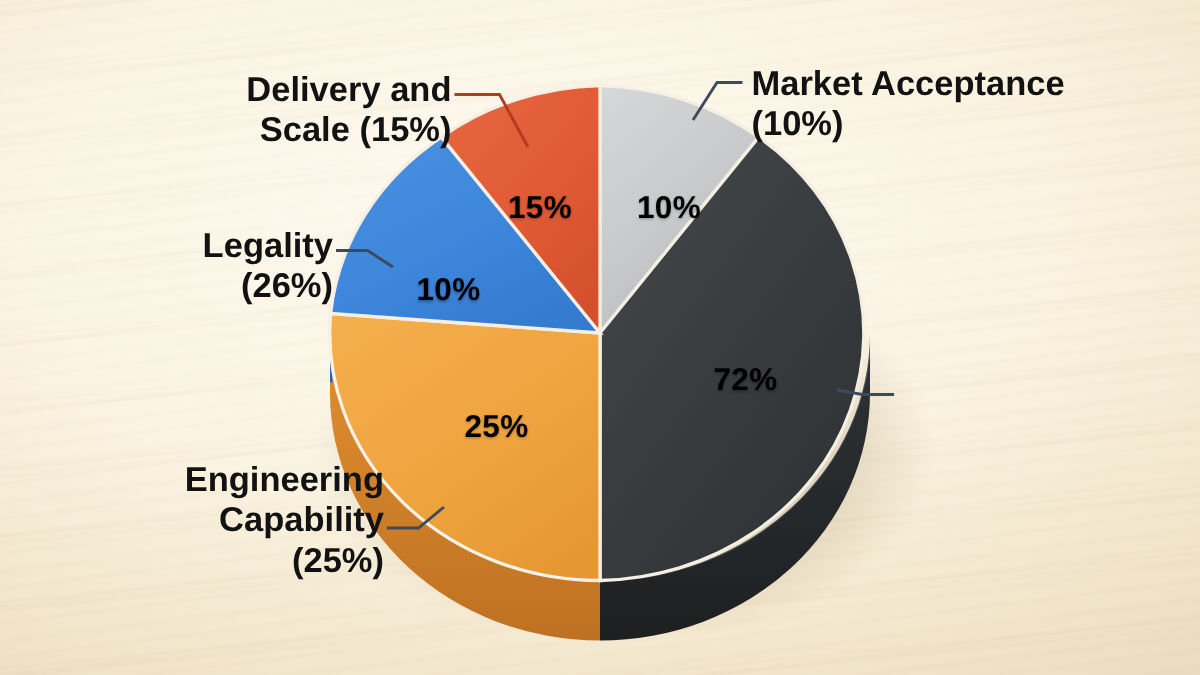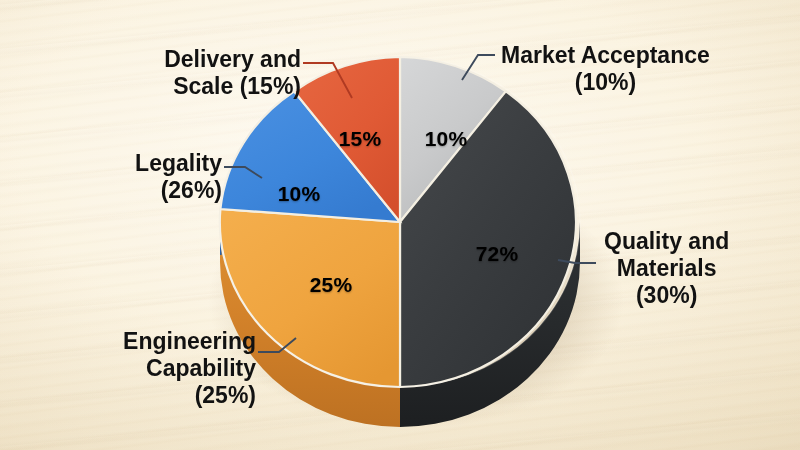--- a/index.html
+++ b/index.html
@@ -88,21 +88,21 @@
   
   .callout {
     position: absolute;
     color: #121212;
     font-size: 23px;
     font-weight: bold;
     line-height: 1.17;
     white-space: pre-line;
   }
   .callout.align-right { text-align: right; transform: translate(-100%, 0); }
-  .callout.align-left  { text-align: center; }
+  .callout.align-left  { text-align: left; }
 </style>
 </head>
 <body>
 
 <div id="stage">
 
   <div class="bg-base"></div>
   <div class="bg-grain"></div>
   <div class="bg-grain2"></div>
   <div class="bg-vignette"></div>
@@ -198,24 +198,21 @@
   <div class="slice-value" style="left:331px; top:285px;">25%</div>
   <div class="slice-value" style="left:299px; top:194px;">10%</div>
   <div class="slice-value" style="left:360px; top:139px;">15%</div>
 
   <div class="callout align-right" style="left:301px; top:46px;">Delivery and
 Scale (15%)</div>
 
   <div class="callout align-left" style="left:501px; top:42px;">Market Acceptance
 (10%)</div>
 
-  <div class="callout align-left" style="left:604px; top:228px;">Quality and
-Materials
-(30%)</div>
 
   <div class="callout align-right" style="left:222px; top:150px;">Legality
 (26%)</div>
 
-  <div class="callout align-right" style="left:256px; top:328px;">Engineering
+  <div class="callout align-right" style="left:256px; top:306px;">Engineering
 Capability
 (25%)</div>
 
 </div>
 
 </body></html>

